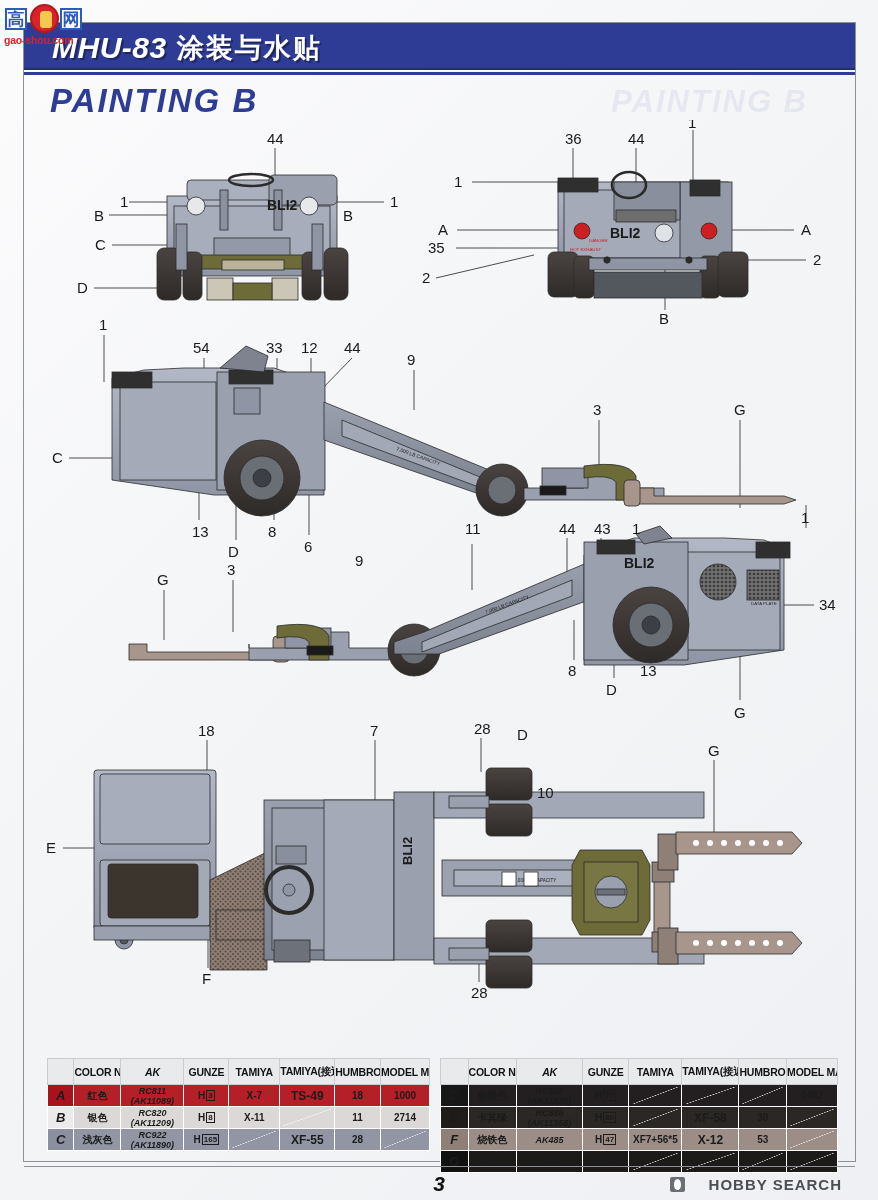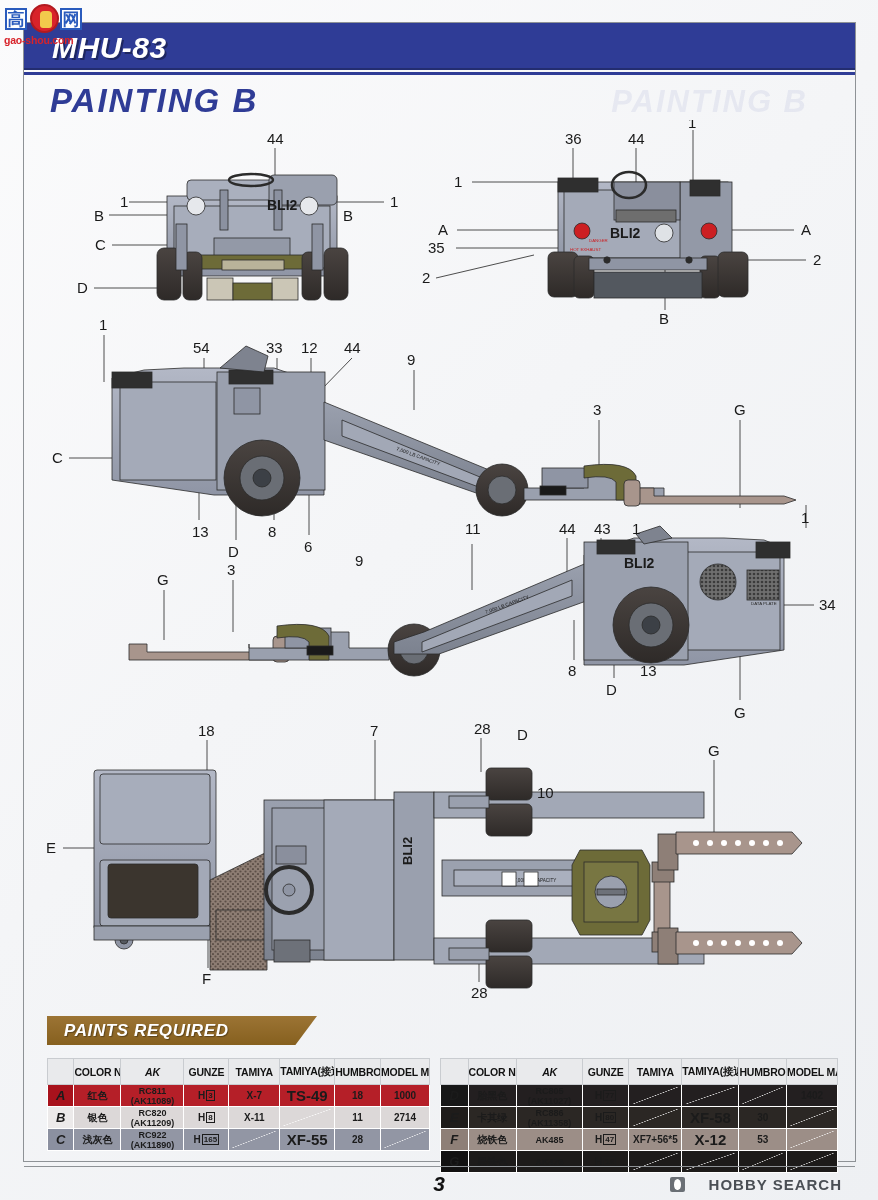--- a/index.html
+++ b/index.html
@@ -95,24 +95,24 @@
   }
   table.ptab thead th {
     background:#e9eaec; font-size:10.5px; height:26px; letter-spacing:-.2px;
     border:1px solid #c9ccd0; color:#121212;
   }
   th.ak-cell { color:#f05a22; font-size:19px; font-style:italic; font-weight:bold; letter-spacing:-1px;}
   th.tam2 { font-size:7.5px; }
   .sw { width:26px; }
   .sw span{ font-size:13px; font-weight:bold; font-style:italic; }
   .nm { width:46px; font-size:10px; }
-  .ak { width:62px; font-size:9px; line-height:10px; }
+  .ak { width:62px; font-size:9px; line-height:10px;font-style:italic; }
   .gz { width:44px; font-size:10px; }
   .tm { width:50px; font-size:10px; }
-  .tm2{ width:54px; font-size:15px; }
+  .tm2{ width:54px; font-size:12px; }
   .hb { width:45px; font-size:10px; }
   .mm { width:48px; font-size:10px; }
   .boxnum{ display:inline-block; border:1px solid currentColor; padding:0 1px;
            font-size:8px; line-height:9px; margin-left:1px; vertical-align:1px;}
   td.empty { position:relative; }
   td.empty::after{
     content:""; position:absolute; left:6%; top:8%; width:88%; height:84%;
     background:linear-gradient(to bottom right, transparent calc(50% - .5px), rgba(255,255,255,.85) 50%, transparent calc(50% + .5px));
   }
   
@@ -145,20 +145,21 @@
 </head>
 <body>
 
 <div class="page">
 
   <div class="frame"></div>
 
   <div class="hdr-bar"></div>
   <div class="hdr-title">
     <span>MHU-83</span>
+    <span class="cn">涂装与水贴</span>
   </div>
   <div class="hdr-underline"></div>
   <div class="painting-ghost">PAINTING  B</div>
   <div class="painting-label">PAINTING  B</div>
 
   <div class="wm">
     <div class="wm-box wm-b1">高</div>
     <div class="wm-seal"></div>
     <div class="wm-box wm-b2">网</div>
     <div class="wm-url">gao-shou.com</div>
@@ -508,23 +509,20 @@
           <text x="493" y="620">D</text>
           <text x="22" y="733">E</text>
           <text x="178" y="864">F</text>
         </g>
       </g>
 
     </g>
   </svg>
   </div>
 
-  <div class="pr-banner">
-    <span>PAINTS REQUIRED</span>
-  </div>
 
   <div class="ptab-wrap ptab-left">
     <table class="ptab">
       <thead>
         <tr>
           <th class="sw"></th>
           <th class="nm">COLOR NAME</th>
           <th class="ak ak-cell">AK</th>
           <th class="gz">GUNZE</th>
           <th class="tm">TAMIYA</th>

